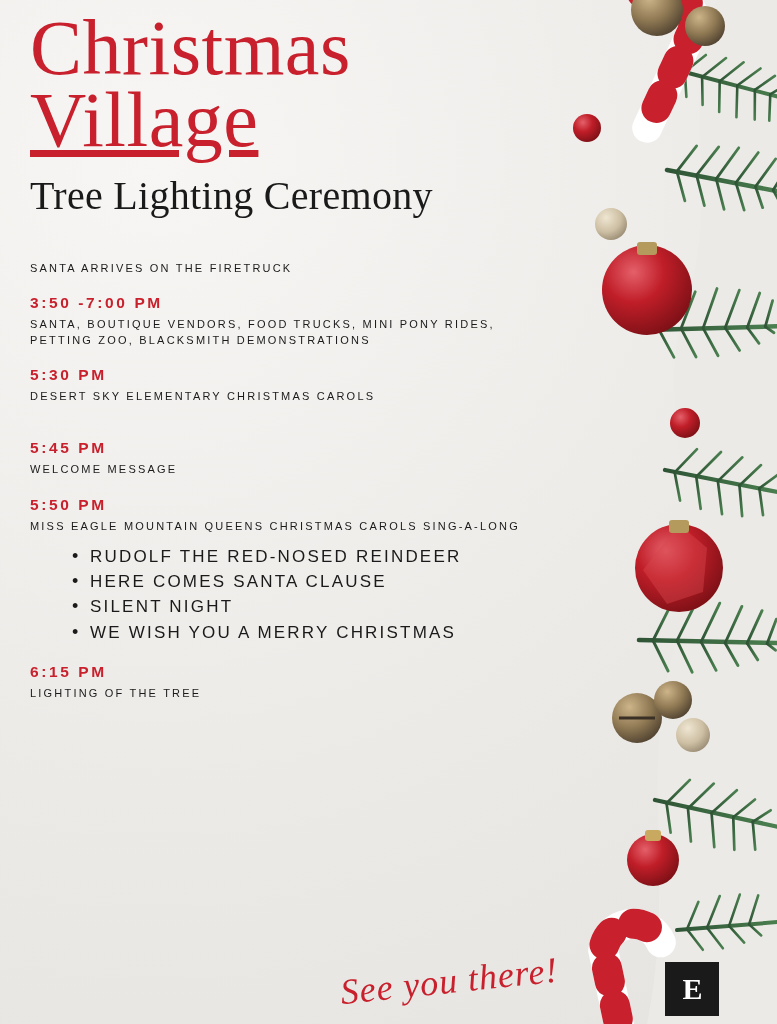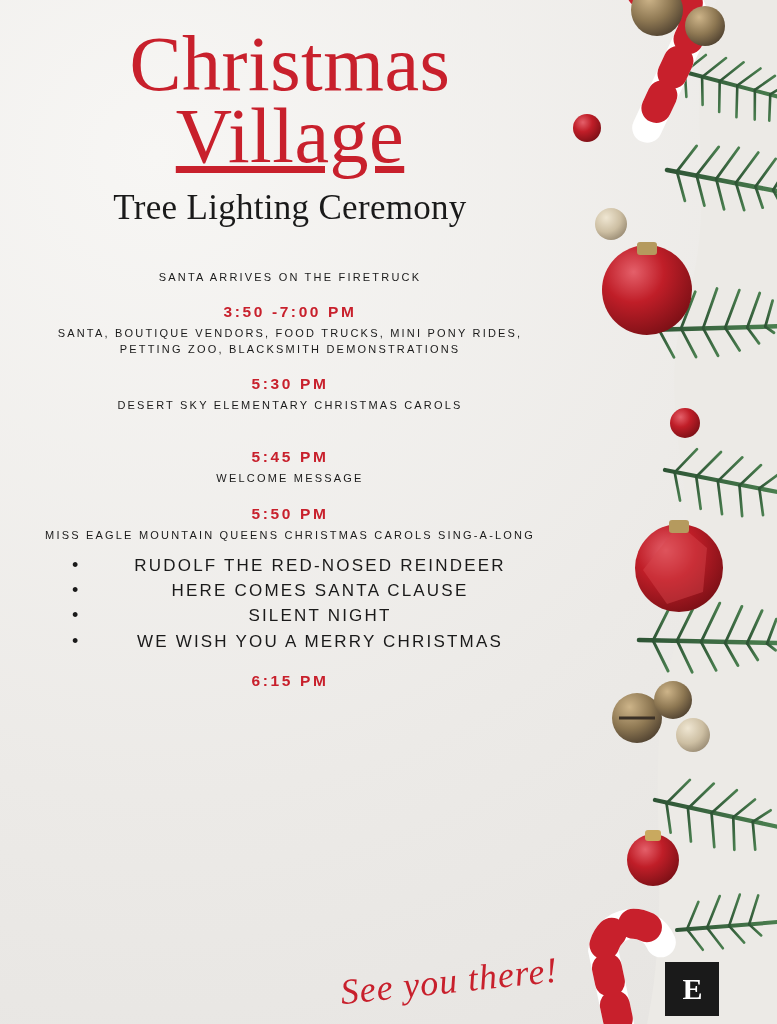--- a/index.html
+++ b/index.html
@@ -28,38 +28,37 @@
     width:250px;
     height:1024px;
     pointer-events:none;
   }
   .decor svg { display:block; }
 
   
   .content {
     position:absolute;
     left:30px;
-    top:28px;
+    top:12px;
     width:520px;
-    text-align:center;
   }
 
   .title {
     font-family: "Liberation Serif", serif;
     color:#c8202c;
     font-size:78px;
     line-height:0.92;
     font-weight:400;
     letter-spacing:0.5px;
   }
   .title .line2 { display:block;text-decoration:underline; }
 
   .subtitle {
     font-family: "Liberation Serif", serif;
-    font-size:35px;
+    font-size:40px;
     color:#1a1a1a;
     margin-top:16px;
     letter-spacing:0.3px;
     font-weight:400;
   }
 
   .schedule { margin-top:42px; }
 
   .item { margin-bottom:18px; }
   .item.gap { margin-bottom:34px; }
@@ -353,20 +352,21 @@
         <ul class="songs">
           <li>RUDOLF THE RED-NOSED REINDEER</li>
           <li>HERE COMES SANTA CLAUSE</li>
           <li>SILENT NIGHT</li>
           <li>WE WISH YOU A MERRY CHRISTMAS</li>
         </ul>
       </div>
 
       <div class="item">
         <div class="time">6:15 PM</div>
+        <div class="desc">LIGHTING OF THE TREE</div>
       </div>
 
     </div>
   </div>
 
   <div class="signoff">See you there!</div>
 
   <div class="logo">E</div>
 
 </div>

